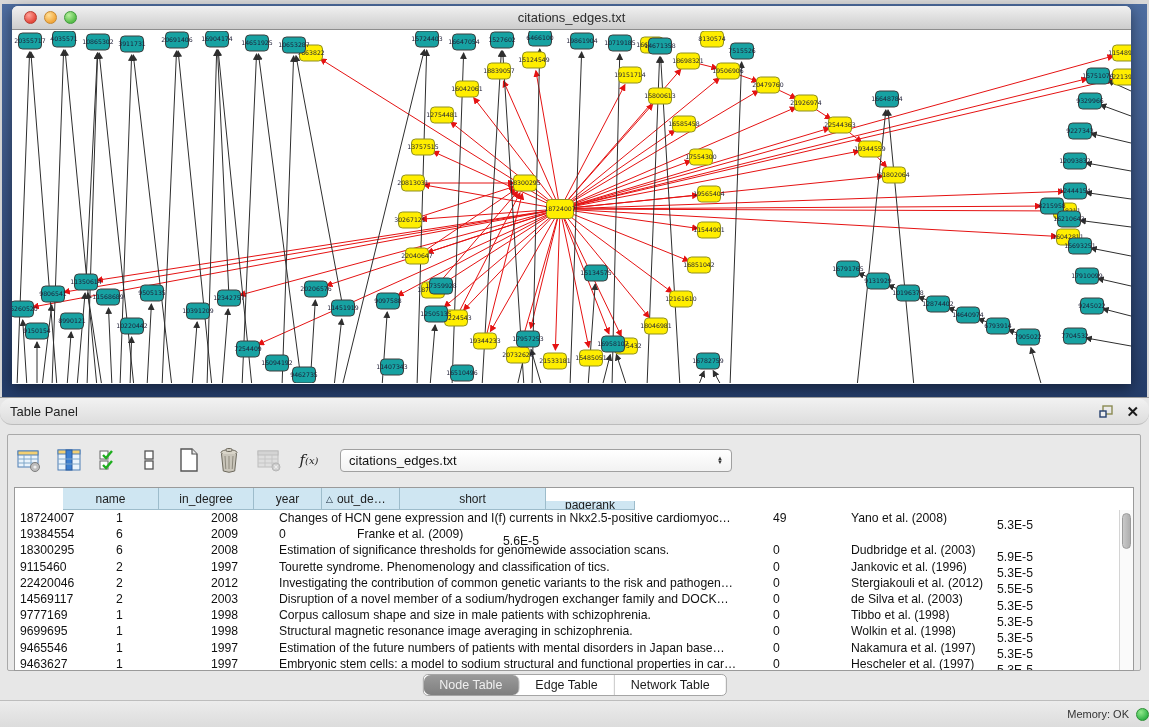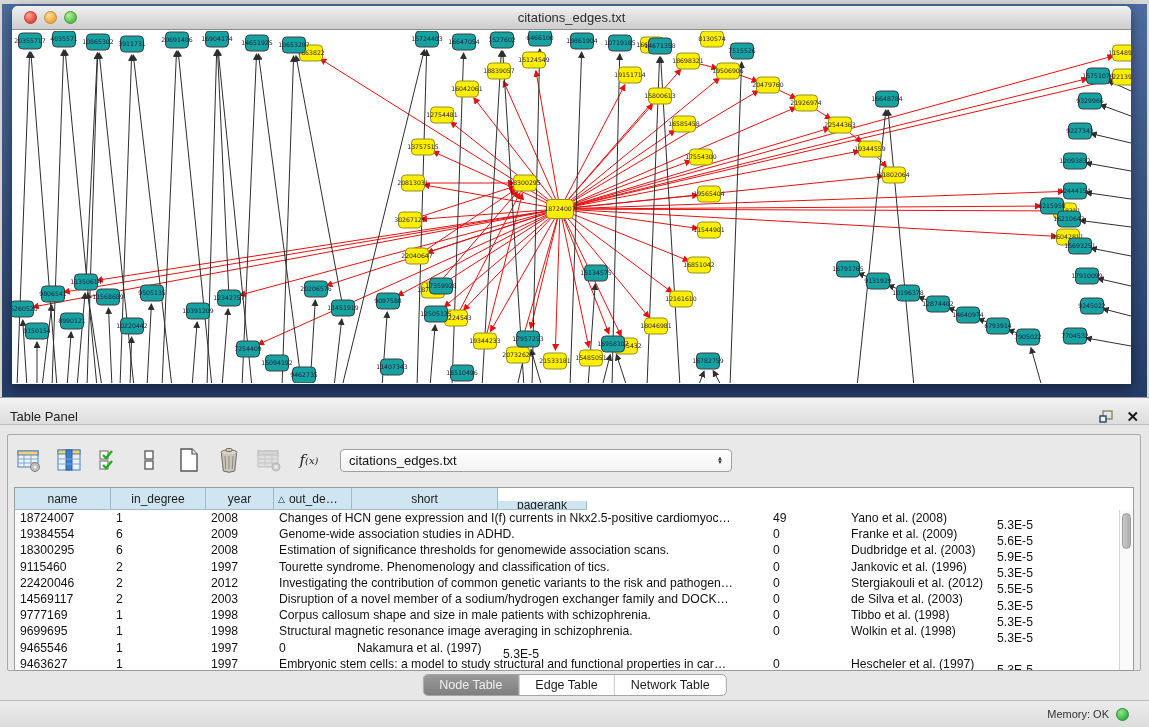--- a/index.html
+++ b/index.html
@@ -22,42 +22,42 @@
   .light.red   { background:radial-gradient(circle at 35% 30%,#ffa39a,#e4493c 70%); border:1px solid #b73a30; }
   .light.yellow{ background:radial-gradient(circle at 35% 30%,#ffe099,#f2a73b 70%); border:1px solid #c8892f; }
   .light.green { background:radial-gradient(circle at 35% 30%,#b8f0a0,#57bd49 70%); border:1px solid #3f9a3a; }
   .net-canvas { position:absolute; left:0; top:25px; width:1119px; height:352px; background:#ffffff; }
   svg text.nlab { font-family:"DejaVu Sans", sans-serif; font-size:6.2px; fill:#1d1d35; }
 
   
   .table-panel { position:absolute; left:0; top:397px; width:1149px; height:330px;
     background:#e7e7e7; border-top:1px solid #9c9c9c; }
   .panel-header { height:27px; background:linear-gradient(180deg,#f2f2f2,#ddd);
-    border-bottom:1px solid #bcbcbc; display:flex; align-items:flex-end; padding:0 10px; }
+    border-bottom:1px solid #bcbcbc; display:flex; align-items:center; padding:0 10px;border-radius:12px; }
   .panel-header .ph-title { font-size:13px; color:#222; flex:1; }
   .panel-header .ph-icons { display:flex; align-items:center; gap:12px; }
   .float-ic svg { display:block; }
   .close-ic { font-size:15px; font-weight:bold; color:#1a1a1a; line-height:1; cursor:default; }
 
   .panel-box { position:absolute; left:7px; top:36px; width:1134px; height:237px;
     border:1px solid #a9a9a9; border-radius:2px; background:#e9e9e9; }
   .toolbar { position:absolute; left:6px; top:5px; height:40px; display:flex; align-items:center; gap:10px; }
   .tb-ic { width:30px; height:32px; display:flex; align-items:center; justify-content:center; }
   .tb-ic.disabled { opacity:.55; }
   .fx { font-family:"DejaVu Serif", serif; font-style:italic; font-size:15px; color:#222; }
   .fx small { font-size:10px; }
   .dropdown { width:392px; height:23px; margin-left:6px; background:linear-gradient(180deg,#ffffff,#f2f2f2);
     border:1px solid #a0a0a0; border-radius:4px; display:flex; align-items:center;
     padding:0 8px; font-size:13px; color:#111; }
   .dropdown .dd-label { flex:1; }
   .dd-arrows { display:flex; flex-direction:column; align-items:center; line-height:4.5px; font-size:6px; color:#333; }
 
   .grid { position:absolute; left:6px; top:52px; width:1120px; height:184px;
     background:#fff; border:1px solid #9a9a9a; overflow:hidden; }
-  .thead { display:flex; height:22px; }
+  .thead { display:flex; height:22px;padding-left:48px; }
   .th { background:#cfe6f2; border-right:1px solid #9dbccb; border-bottom:1px solid #9dbccb;
     font-size:12px; color:#1c1c1c; display:flex; align-items:center; justify-content:center;
     overflow:hidden; white-space:nowrap; }
   .th.left { justify-content:flex-start; padding-left:4px; }
   .th .sort-tri { font-size:9px; margin-right:4px; color:#123; }
   .th.filler { background:#fff; border:none; flex:1; }
   .tbody { position:absolute; left:0; top:22px; right:14px; bottom:0; }
   .tr { display:flex; height:16.2px; align-items:center; }
   .td { font-size:12.2px; color:#111; white-space:nowrap; overflow:hidden; padding-left:5px; }
   .c0{width:96px;} .c1{width:95px;} .c2{width:68px;} .c3{width:494px;}
@@ -65,25 +65,25 @@
   .vscroll { position:absolute; right:0; top:22px; bottom:0; width:14px;
     background:#fafafa; border-left:1px solid #d4d4d4; }
   .vthumb { position:absolute; left:2px; top:3px; width:9px; height:36px;
     background:linear-gradient(90deg,#c9c9c9,#aeaeae); border-radius:5px; border:1px solid #9b9b9b; }
 
   .tab-bar { position:absolute; top:276px; left:50%; transform:translateX(-50%);
     display:flex; height:22px; border:1px solid #a5a5a5; border-radius:5px;
     background:#fff; overflow:hidden; font-size:12.5px; }
   .tab { padding:0 16px; display:flex; align-items:center; color:#1d1d1d; border-right:1px solid #c7c7c7; }
   .tab:last-child { border-right:none; }
-  .tab.active { background:linear-gradient(180deg,#9a9a9a,#7f7f7f); color:#efefef; }
+  .tab.active { background:linear-gradient(180deg,#9a9a9a,#7f7f7f); color:#efefef;border-radius:7px; }
 
   .status-bar { position:absolute; left:0; bottom:0; width:100%; height:27px;
     background:linear-gradient(180deg,#ececec,#dcdcdc); border-top:1px solid #bdbdbd;
-    display:flex; align-items:center; justify-content:flex-end; padding:0 20px; gap:7px; }
+    display:flex; align-items:center; justify-content:flex-end; padding:0 0; gap:7px; }
   .mem-label { font-size:11px; color:#333; }
   .mem-dot { width:13px; height:13px; border-radius:50%;
     background:radial-gradient(circle at 35% 30%,#90e88b,#2eb145 75%); border:1px solid #2a8f33; }
 </style>
 </head>
 <body>
 
 <div class="desktop">
   <div class="net-window">
     <div class="titlebar">
@@ -542,21 +542,20 @@
             <span class="td c2">2008</span>
             <span class="td c3">Changes of HCN gene expression and I(f) currents in Nkx2.5-positive cardiomyoc…</span>
             <span class="td c4">49</span>
             <span class="td c5">Yano et al. (2008)</span>
             <span class="td c6">5.3E-5</span>
           </div>
           <div class="tr">
             <span class="td c0">19384554</span>
             <span class="td c1">6</span>
             <span class="td c2">2009</span>
-            <span class="td c3">Genome-wide association studies in ADHD.</span>
             <span class="td c4">0</span>
             <span class="td c5">Franke et al. (2009)</span>
             <span class="td c6">5.6E-5</span>
           </div>
           <div class="tr">
             <span class="td c0">18300295</span>
             <span class="td c1">6</span>
             <span class="td c2">2008</span>
             <span class="td c3">Estimation of significance thresholds for genomewide association scans.</span>
             <span class="td c4">0</span>
@@ -605,29 +604,30 @@
             <span class="td c2">1998</span>
             <span class="td c3">Structural magnetic resonance image averaging in schizophrenia.</span>
             <span class="td c4">0</span>
             <span class="td c5">Wolkin et al. (1998)</span>
             <span class="td c6">5.3E-5</span>
           </div>
           <div class="tr">
             <span class="td c0">9465546</span>
             <span class="td c1">1</span>
             <span class="td c2">1997</span>
+            <span class="td c3">Estimation of the future numbers of patients with mental disorders in Japan base…</span>
             <span class="td c4">0</span>
             <span class="td c5">Nakamura et al. (1997)</span>
             <span class="td c6">5.3E-5</span>
           </div>
           <div class="tr">
             <span class="td c0">9463627</span>
             <span class="td c1">1</span>
             <span class="td c2">1997</span>
-            <span class="td c3">Embryonic stem cells: a model to study structural and functional properties in car…</span>
+            <span class="td c3">Embryonic stem cells: a model to sodium structural and functional properties in car…</span>
             <span class="td c4">0</span>
             <span class="td c5">Hescheler et al. (1997)</span>
             <span class="td c6">5.3E-5</span>
           </div>
         </div>
       <div class="vscroll">
         <div class="vthumb"></div>
       </div>
     </div>
   </div>

